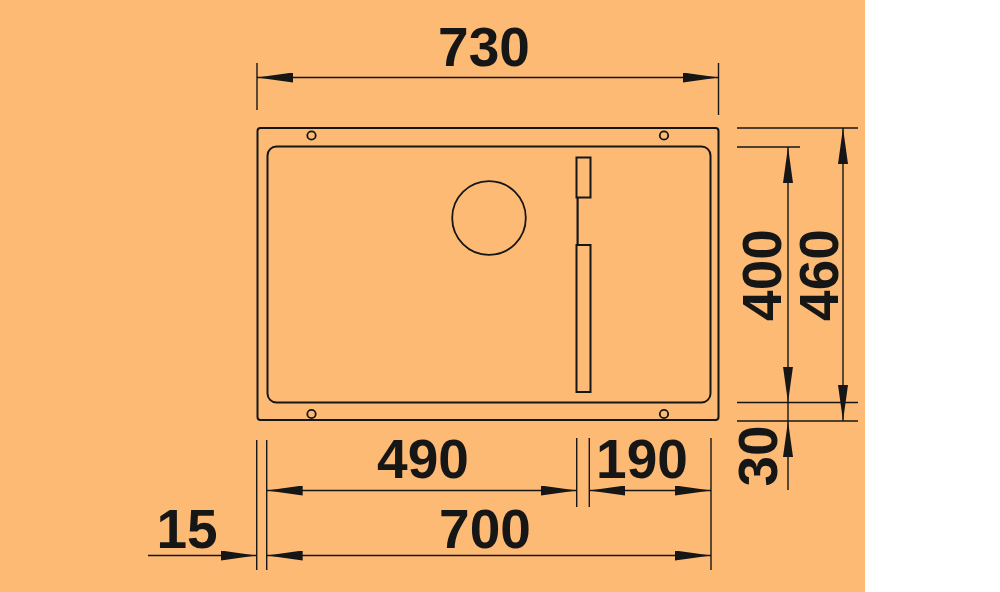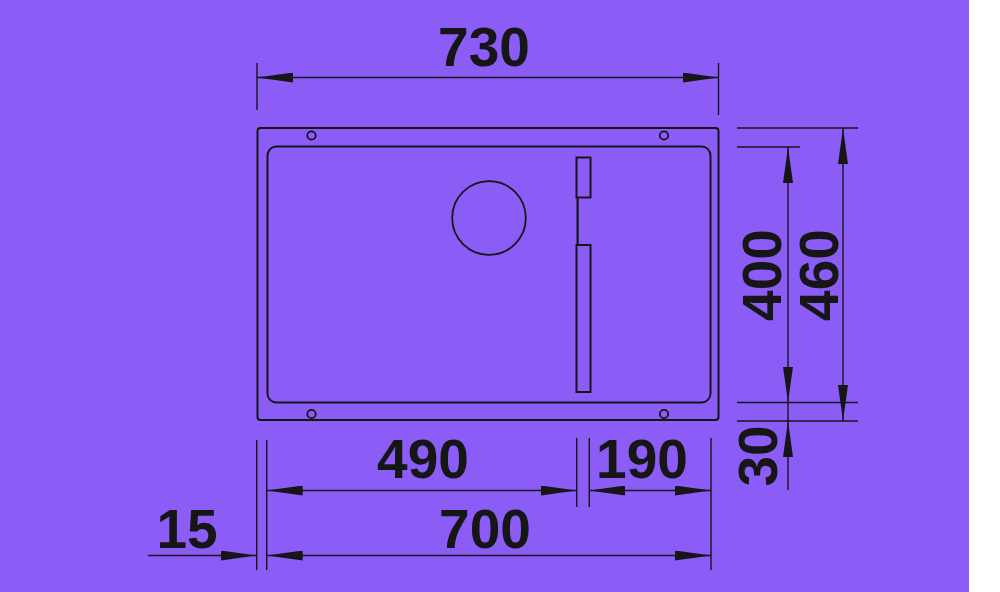--- a/index.html
+++ b/index.html
@@ -2,23 +2,23 @@
 <html><head>
 <meta charset="utf-8">
 <style>
   html, body {
     margin: 0;
     padding: 0;
     background: #ffffff;
   }
   .stage {
     position: relative;
-    width: 969px;
+    width: 865px;
     height: 592px;
-    background: #8b5cf6;
+    background: #fdba74;
     overflow: hidden;
   }
   svg {
     display: block;
   }
   text {
     font-family: "Liberation Sans", "DejaVu Sans", sans-serif;
     font-weight: bold;
     font-size: 55px;
   }

